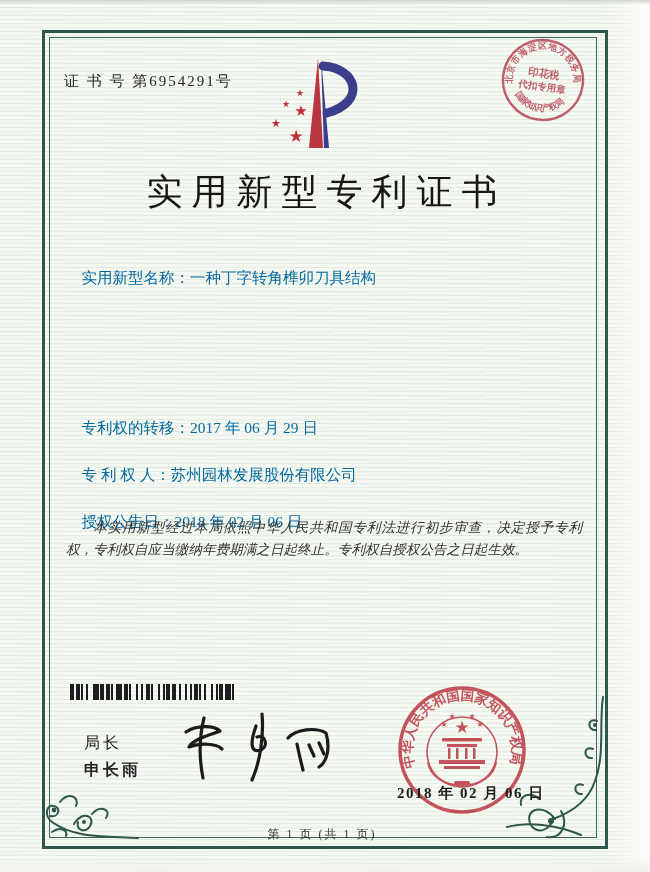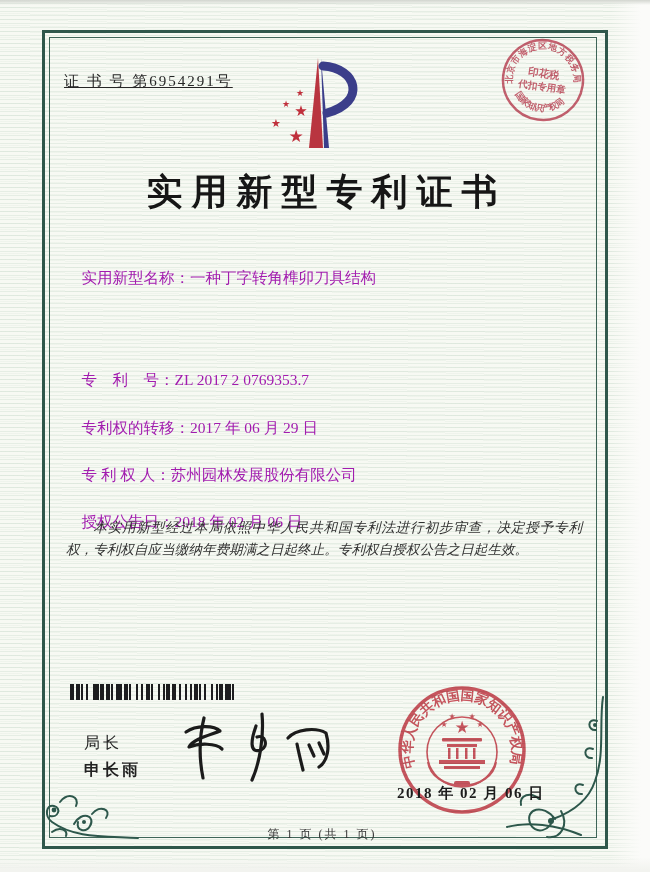--- a/index.html
+++ b/index.html
@@ -7,24 +7,24 @@
          font-family:"Liberation Serif","DejaVu Serif",serif;}
   .abs{position:absolute;}
   
   .texture{inset:0;
     background:
       repeating-linear-gradient(0deg, rgba(122,168,138,.14) 0 1px, rgba(255,255,255,0) 1px 4px),
       repeating-linear-gradient(1.5deg, rgba(140,180,150,.08) 0 1px, rgba(255,255,255,0) 1px 6px);}
   
   .frame-outer{left:42px;top:30px;width:560px;height:813px;border:3px solid #2f574b;}
   .frame-inner{left:49px;top:37px;width:546px;height:799px;border:1px solid #3e6革558;border:1px solid #3e6558;}
-  .cert-no{left:64px;top:72px;font-size:15px;letter-spacing:2px;color:#262626;white-space:pre;text-decoration:underline;}
-  .title{left:42px;width:560px;top:168px;text-align:center;font-size:36px;font-weight:700;
+  .cert-no{left:64px;top:72px;font-size:15px;letter-spacing:2px;color:#262626;white-space:pre;}
+  .title{left:42px;width:560px;top:168px;text-align:center;font-size:36px;font-weight:400;
          letter-spacing:9px;text-indent:9px;color:#161616;}
-  .field{left:66px;font-size:15.5px;color:#a21caf;white-space:pre;font-family:Liberation Serif, serif;}
+  .field{left:66px;font-size:15.5px;color:#0369a1;white-space:pre;font-family:Liberation Serif, serif;}
   .f0{top:250px}.f1{top:307px}.f2{top:352px}.f3{top:400px}.f4{top:447px}.f5{top:494px}
   .paras{left:66px;top:517px;width:516px;font-size:13.6px;line-height:21.6px;color:#303030;
          text-align:justify;font-style:italic;}
   .paras p{margin:0;text-indent:2em;}
   .barcode{left:70px;top:684px;width:182px;height:16px;display:flex;align-items:stretch;overflow:hidden;}
   .bar{flex:0 0 auto;height:100%;}
   .director-title{left:84px;top:733px;font-family:"Liberation Sans","DejaVu Sans",sans-serif;
          font-size:16px;font-weight:400;letter-spacing:3px;color:#222;}
   .director-name{left:84px;top:760px;font-family:"Liberation Sans","DejaVu Sans",sans-serif;
          font-size:16px;font-weight:700;letter-spacing:3px;color:#222;}
@@ -108,23 +108,20 @@
       <textPath href="#taxBottom" xlink:href="#taxBottom" textLength="58" lengthAdjust="spacing">国家知识产权局</textPath>
     </text>
     <text x="46" y="43" text-anchor="middle" font-size="10.5" font-weight="bold" fill="#c04055">印花税</text>
     <text x="46" y="56" text-anchor="middle" font-size="9.5" font-weight="bold" fill="#c04055">代扣专用章</text>
   </svg>
 
   <div class="abs title">实用新型专利证书</div>
 
   <div class="abs field f0">
     <span>实用新型名称：</span><span>一种丁字转角榫卯刀具结构</span>
-  </div>
-  <div class="abs field f2">
-    <span>专　利　号：</span><span>ZL 2017 2 0769353.7</span>
   </div>
   <div class="abs field f3">
     <span>专利权的转移：</span><span>2017 年 06 月 29 日</span>
   </div>
   <div class="abs field f4">
     <span>专 利 权 人：</span><span>苏州园林发展股份有限公司</span>
   </div>
   <div class="abs field f5">
     <span>授权公告日：</span><span>2018 年 02 月 06 日</span>
   </div>

